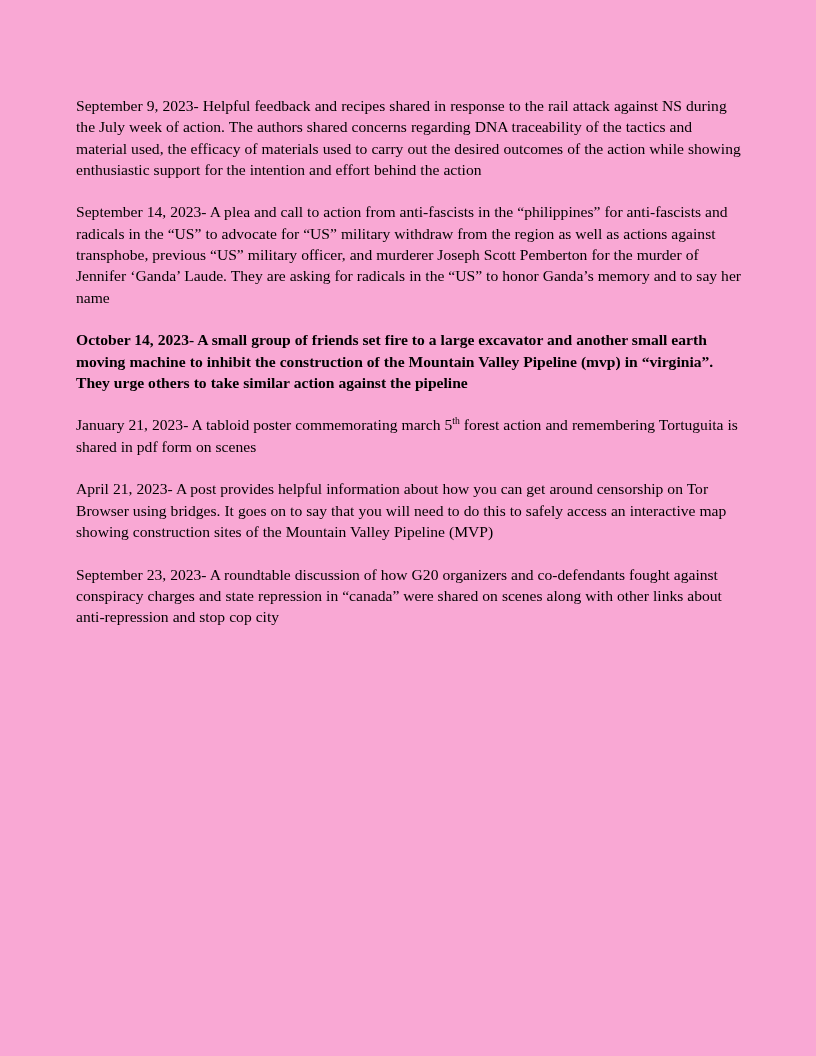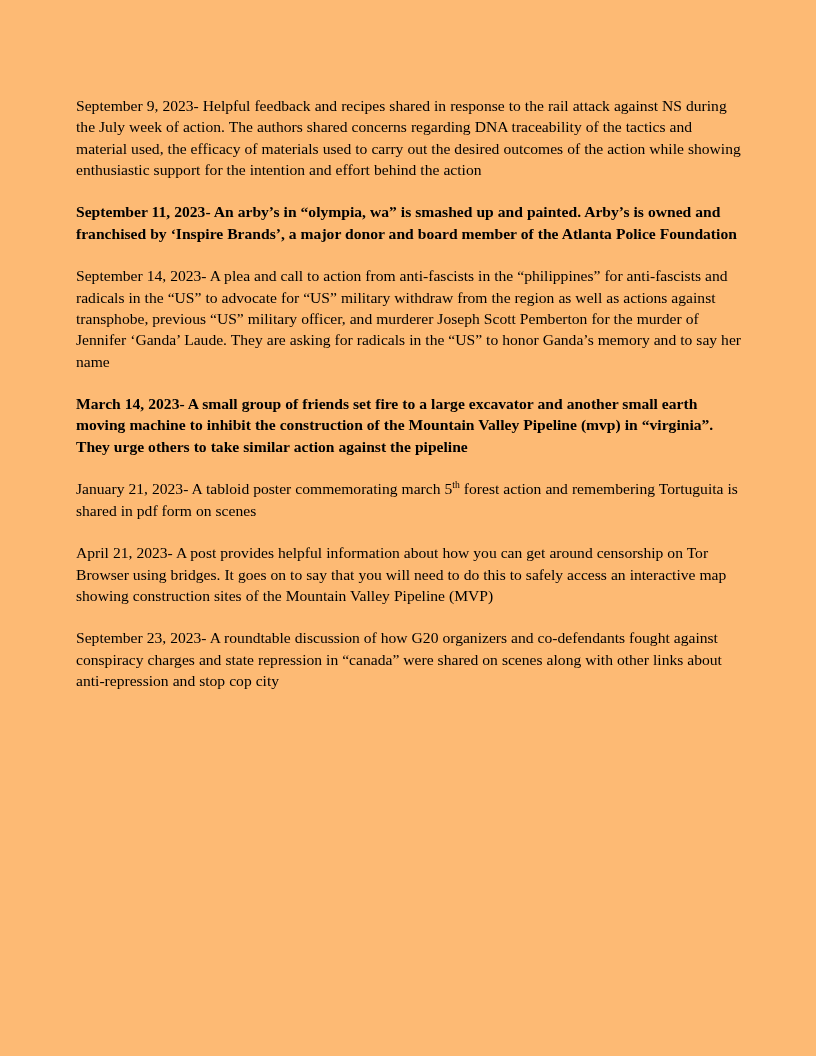--- a/index.html
+++ b/index.html
@@ -12,21 +12,21 @@
     width: 816px;
     height: 1056px;
     font-family: "Liberation Serif", "DejaVu Serif", serif;
     color: #000000;
     -webkit-font-smoothing: antialiased;
   }
   .page {
     position: relative;
     width: 816px;
     height: 1056px;
-    background: #fdba74;
+    background: #f9a8d4;
     box-sizing: border-box;
     overflow: hidden;
   }
   .content {
     position: absolute;
     left: 76px;
     top: 95px;
     width: 666px;
   }
   .entry {
@@ -49,20 +49,19 @@
     vertical-align: super;
   }
 </style>
 </head>
 <body>
 
 <div class="page">
   <div class="content" id="doc-body">
 
   <p class="entry">September 9, 2023- Helpful feedback and recipes shared in response to the rail attack against NS during the July week of action. The authors shared concerns regarding DNA traceability of the tactics and material used, the efficacy of materials used to carry out the desired outcomes of the action while showing enthusiastic support for the intention and effort behind the action</p>
-      <p class="entry bold">September 11, 2023- An arby’s in “olympia, wa” is smashed up and painted. Arby’s is owned and franchised by ‘Inspire Brands’, a major donor and board member of the Atlanta Police Foundation</p>
       <p class="entry">September 14, 2023- A plea and call to action from anti-fascists in the “philippines” for anti-fascists and radicals in the “US” to advocate for “US” military withdraw from the region as well as actions against transphobe, previous “US” military officer, and murderer Joseph Scott Pemberton for the murder of Jennifer ‘Ganda’ Laude. They are asking for radicals in the “US” to honor Ganda’s memory and to say her name</p>
-      <p class="entry bold">March 14, 2023- A small group of friends set fire to a large excavator and another small earth moving machine to inhibit the construction of the Mountain Valley Pipeline (mvp) in “virginia”. They urge others to take similar action against the pipeline</p>
+      <p class="entry bold">October 14, 2023- A small group of friends set fire to a large excavator and another small earth moving machine to inhibit the construction of the Mountain Valley Pipeline (mvp) in “virginia”. They urge others to take similar action against the pipeline</p>
       <p class="entry"><span>January 21, 2023- A tabloid poster commemorating march 5</span><sup>th</sup><span> forest action and remembering Tortuguita is shared in pdf form on scenes</span></p>
       <p class="entry">April 21, 2023- A post provides helpful information about how you can get around censorship on Tor Browser using bridges. It goes on to say that you will need to do this to safely access an interactive map showing construction sites of the Mountain Valley Pipeline (MVP)</p>
       <p class="entry">September 23, 2023- A roundtable discussion of how G20 organizers and co-defendants fought against conspiracy charges and state repression in “canada” were shared on scenes along with other links about anti-repression and stop cop city</p>
     </div>
 </div>
 
 </body></html>

